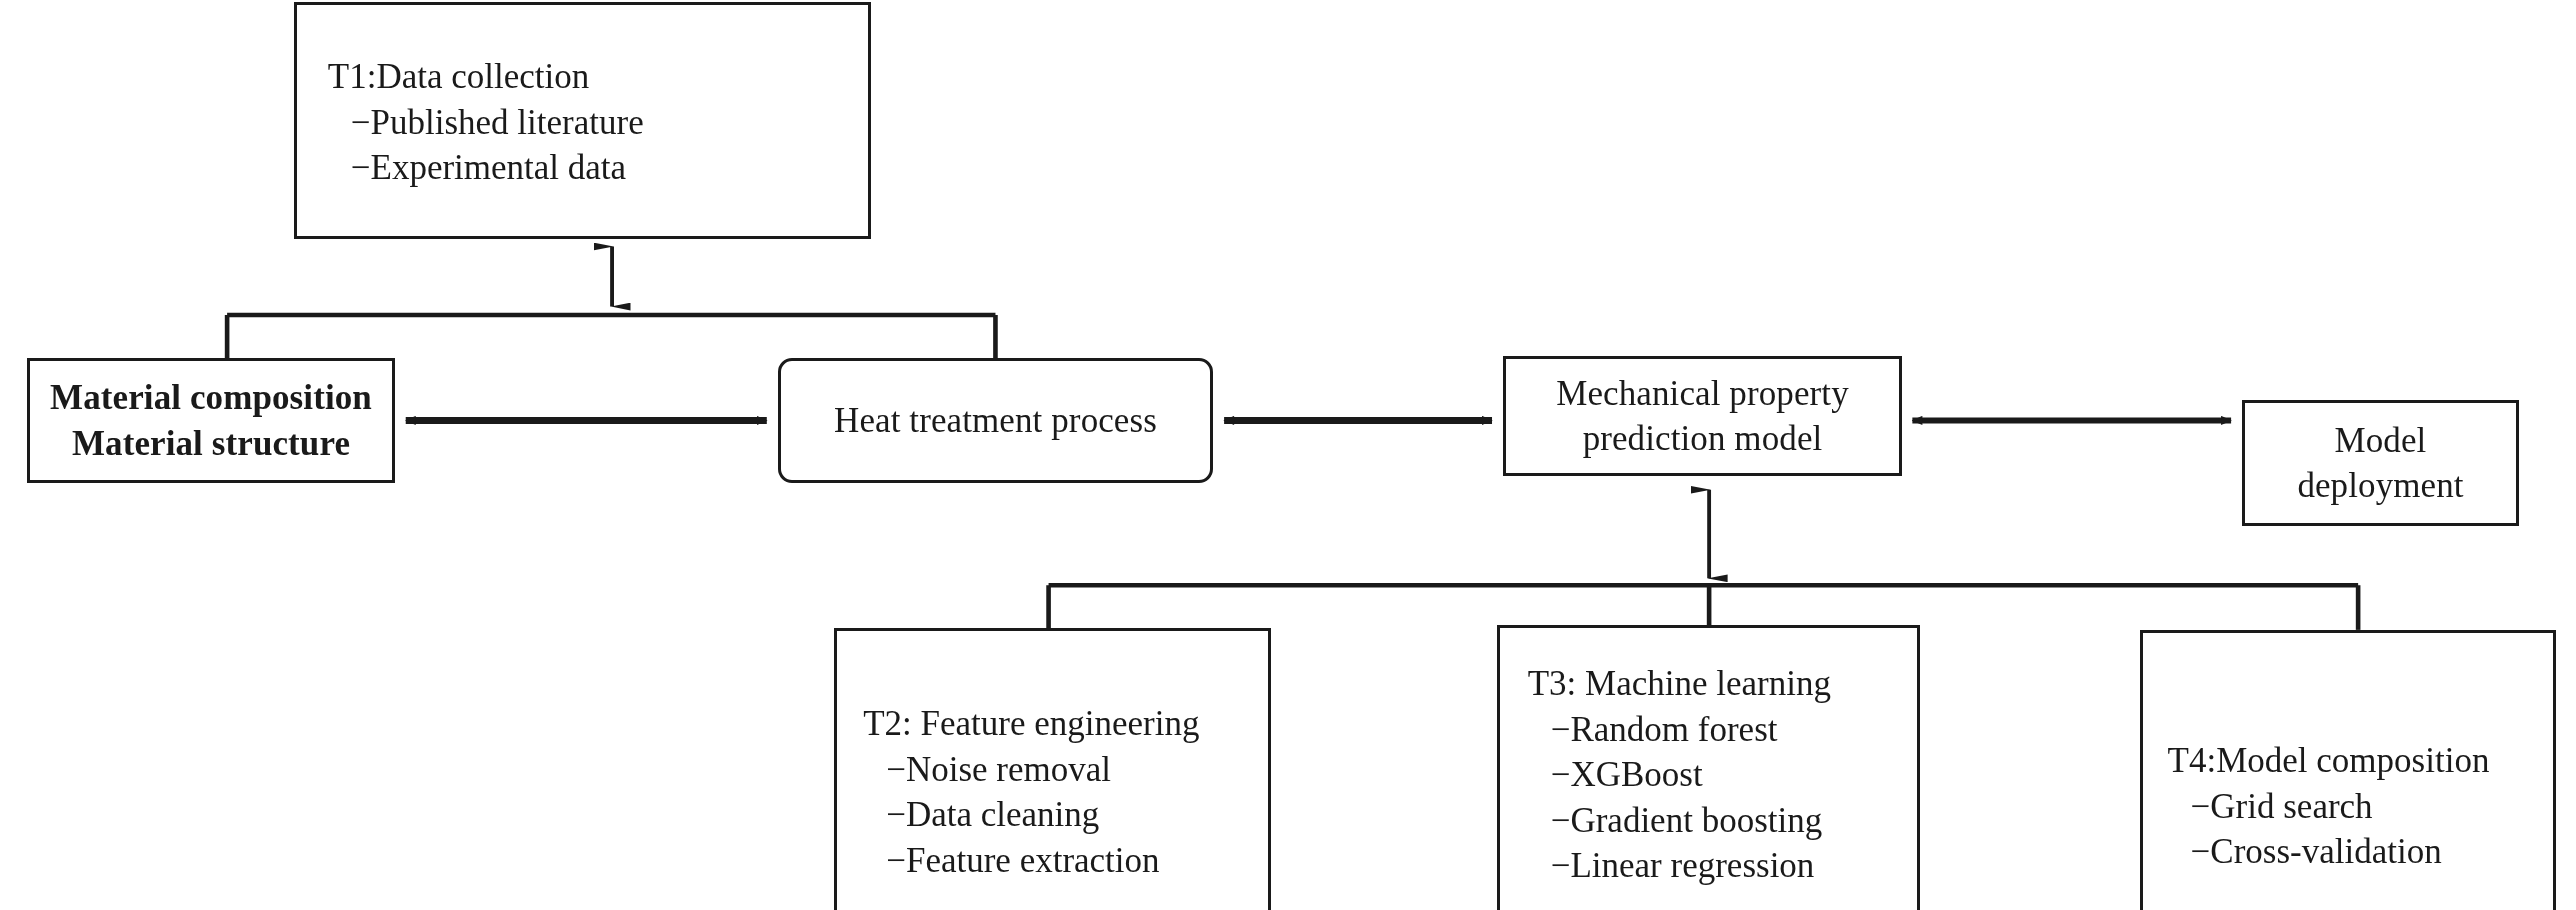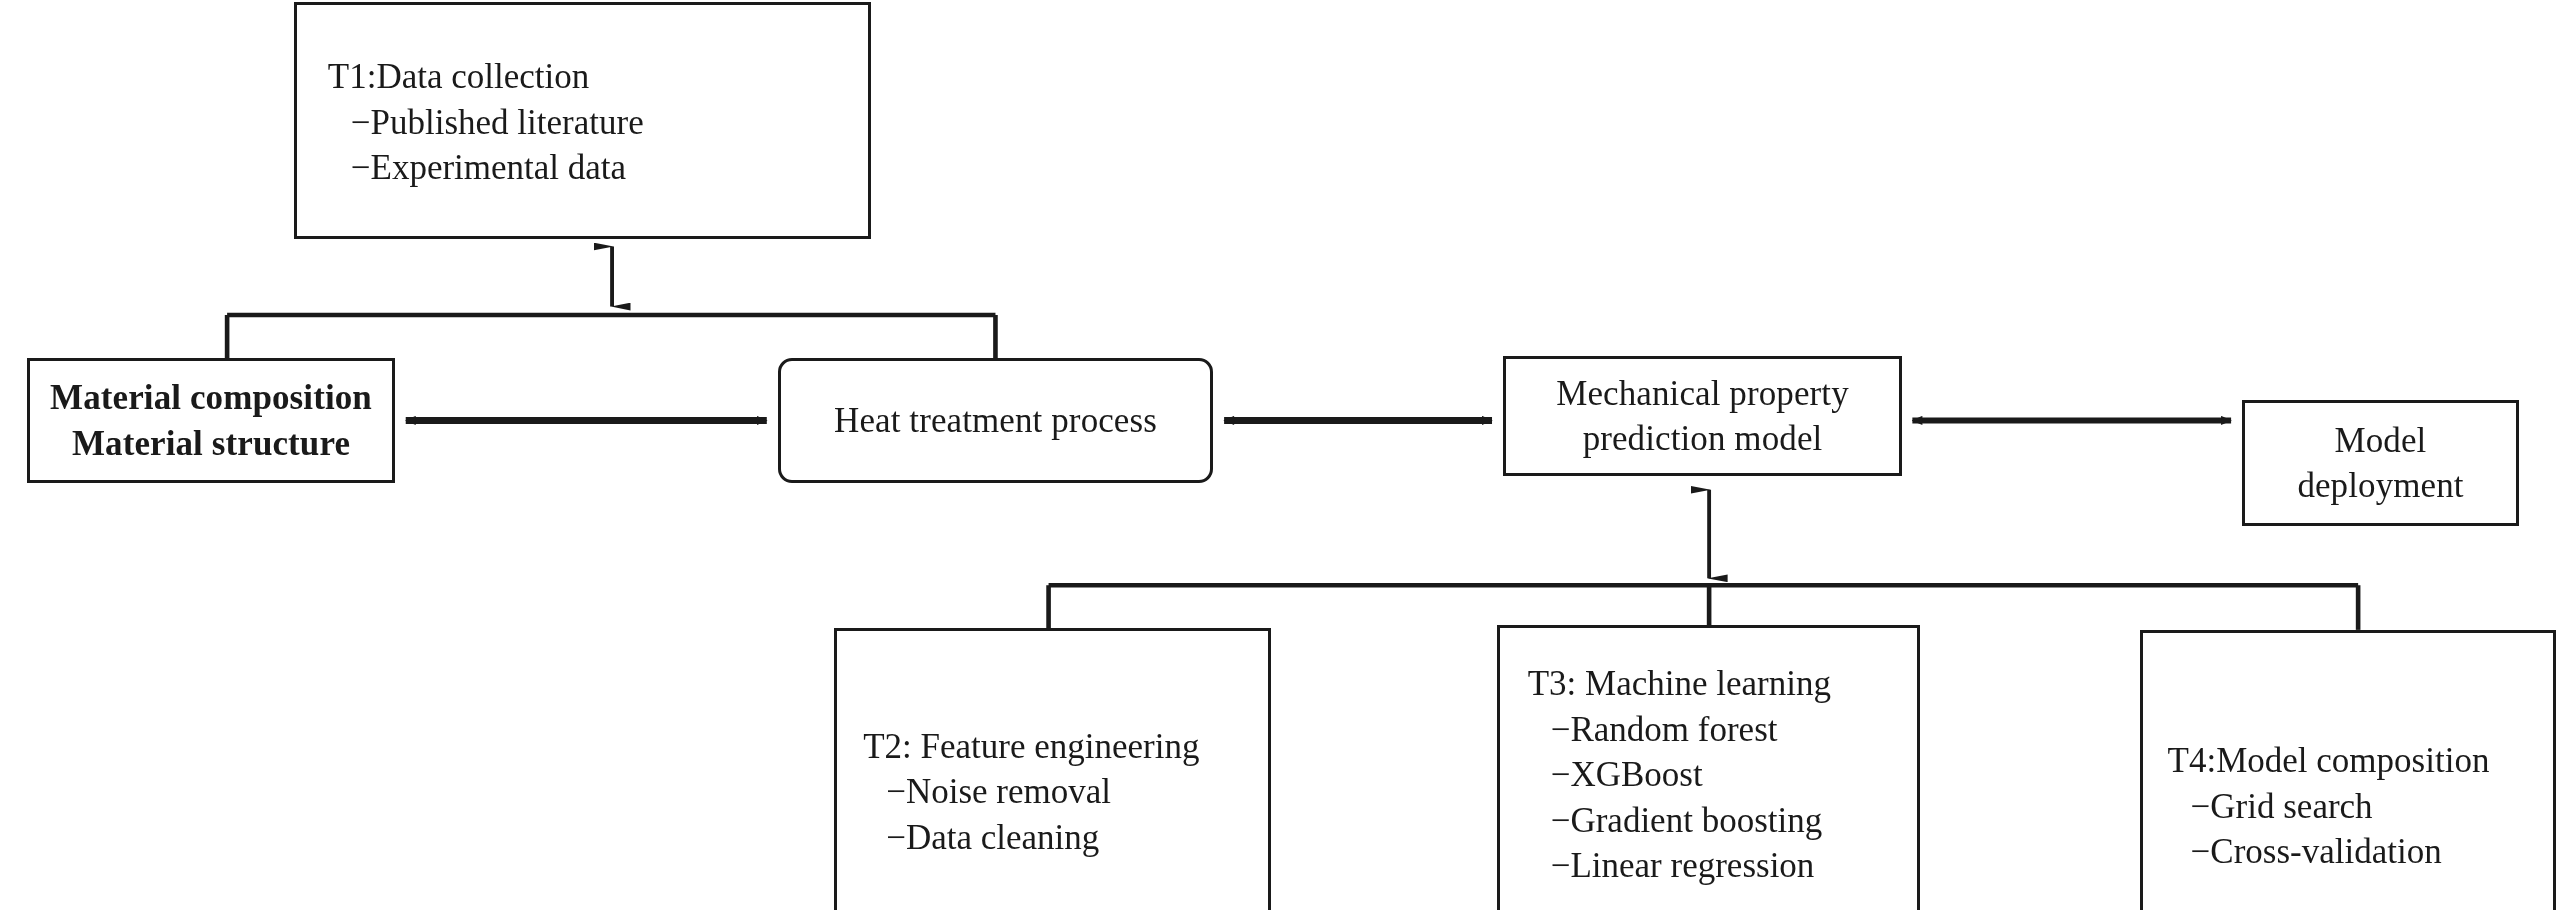--- a/index.html
+++ b/index.html
@@ -115,20 +115,21 @@
 
   <div class="box center" style="left:2242px;top:356px;width:277px;height:126px;margin-top:44px;">
     <div class="line">Model</div>
     <div class="line">deployment</div>
   </div>
 
   <div class="box left" style="left:834px;top:628px;width:437px;height:286px;padding:42px 0 0 6.2px;">
     <div class="title-line pad-left">T2: Feature engineering</div>
     <div class="sub-line pad-sub">−Noise removal</div>
     <div class="sub-line pad-sub">−Data cleaning</div>
+    <div class="sub-line pad-sub">−Feature extraction</div>
   </div>
 
   <div class="box left" style="left:1497px;top:625px;width:423px;height:289px;padding:10.8px 0 0 7.7px;">
     <div class="title-line pad-left">T3: Machine learning</div>
     <div class="sub-line pad-sub">−Random forest</div>
     <div class="sub-line pad-sub">−XGBoost</div>
     <div class="sub-line pad-sub">−Gradient boosting</div>
     <div class="sub-line pad-sub">−Linear regression</div>
   </div>
 

